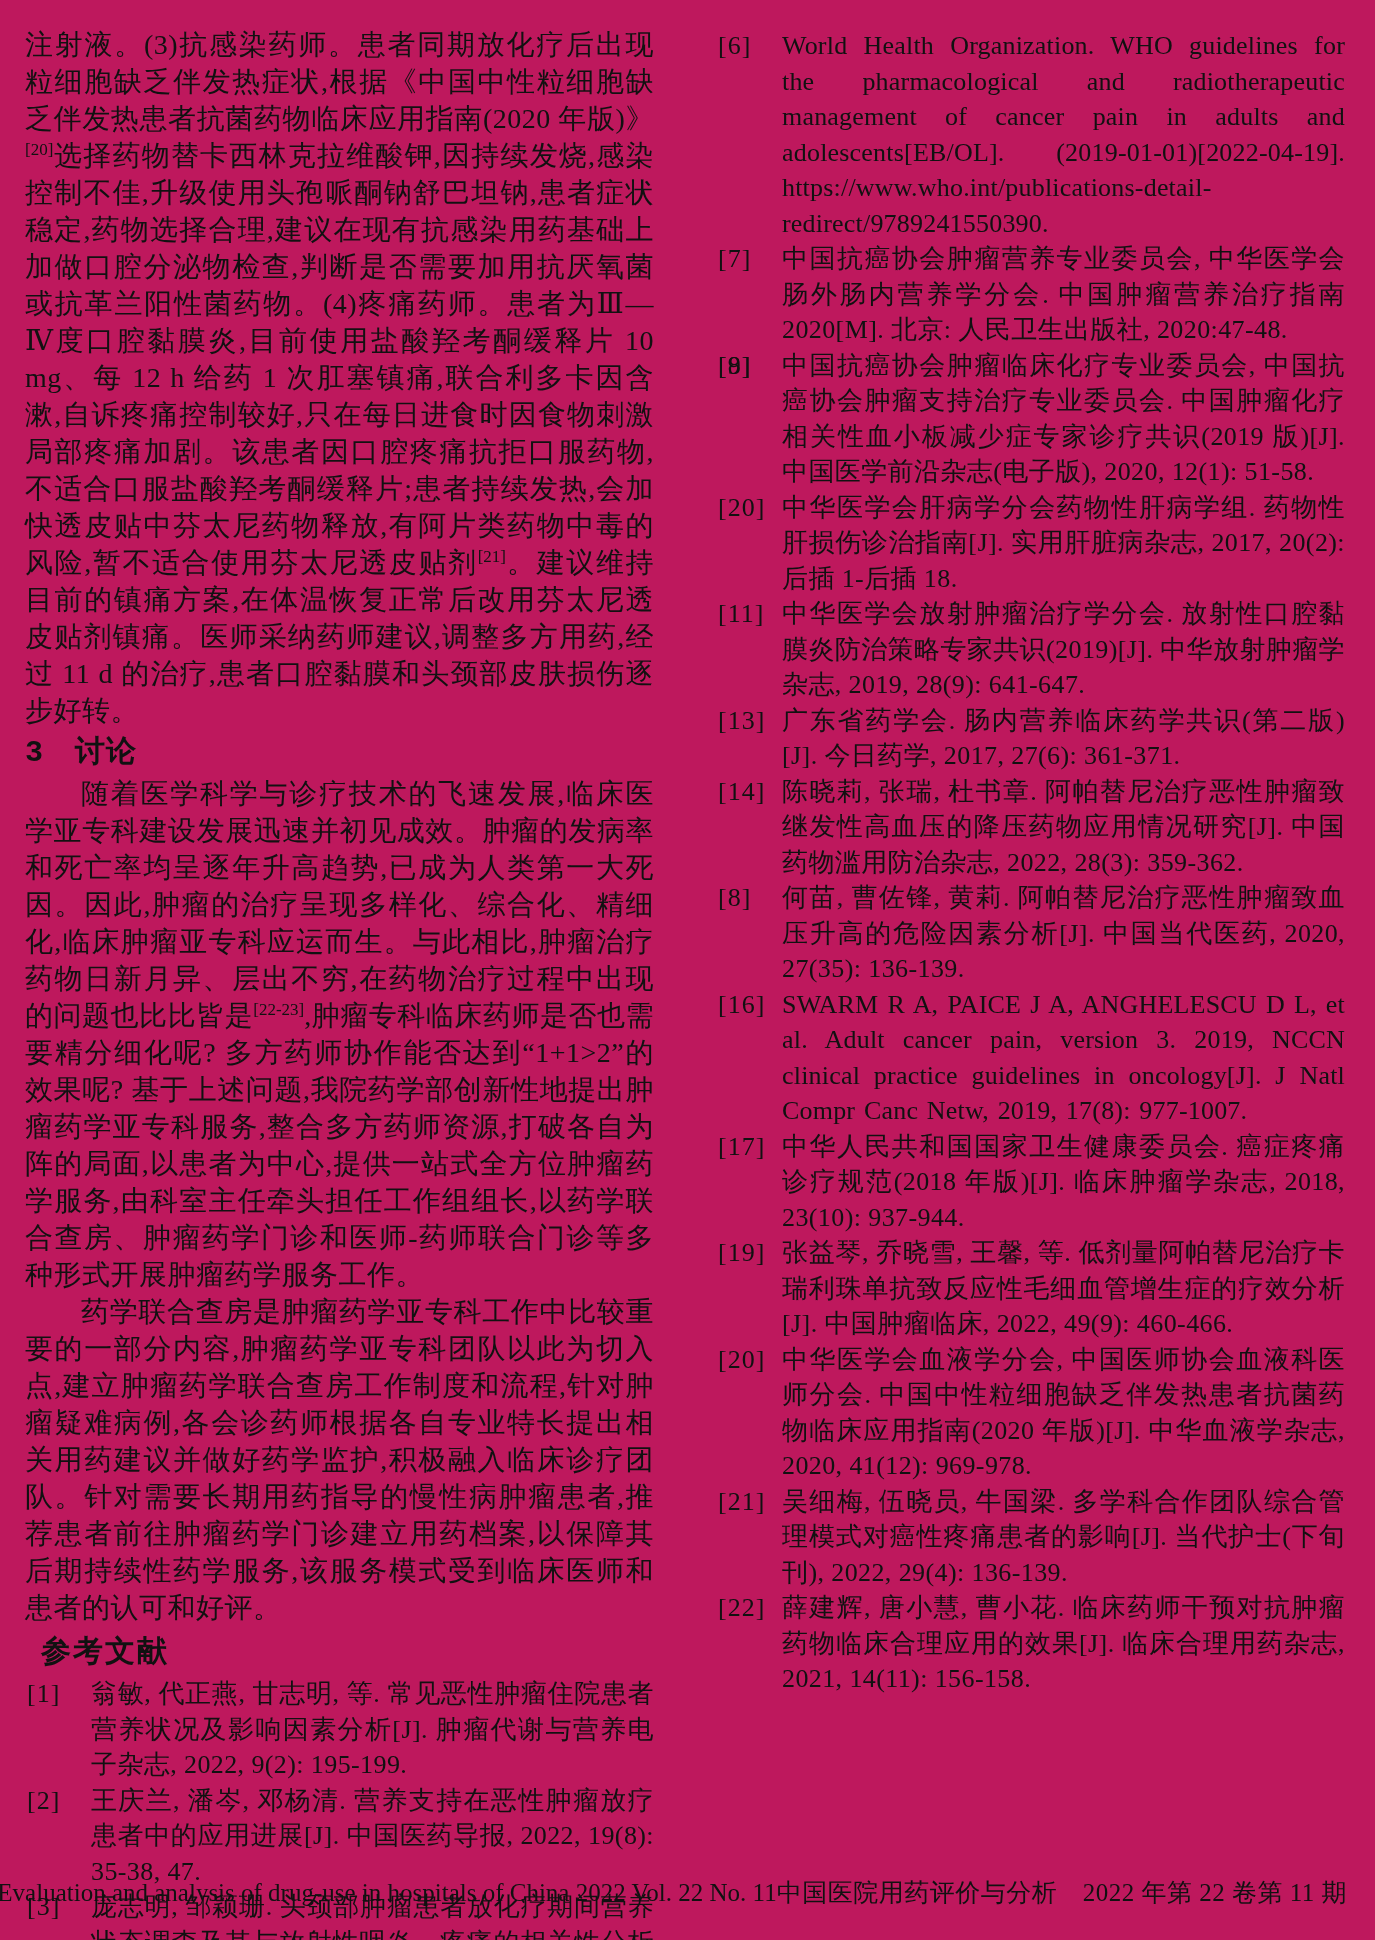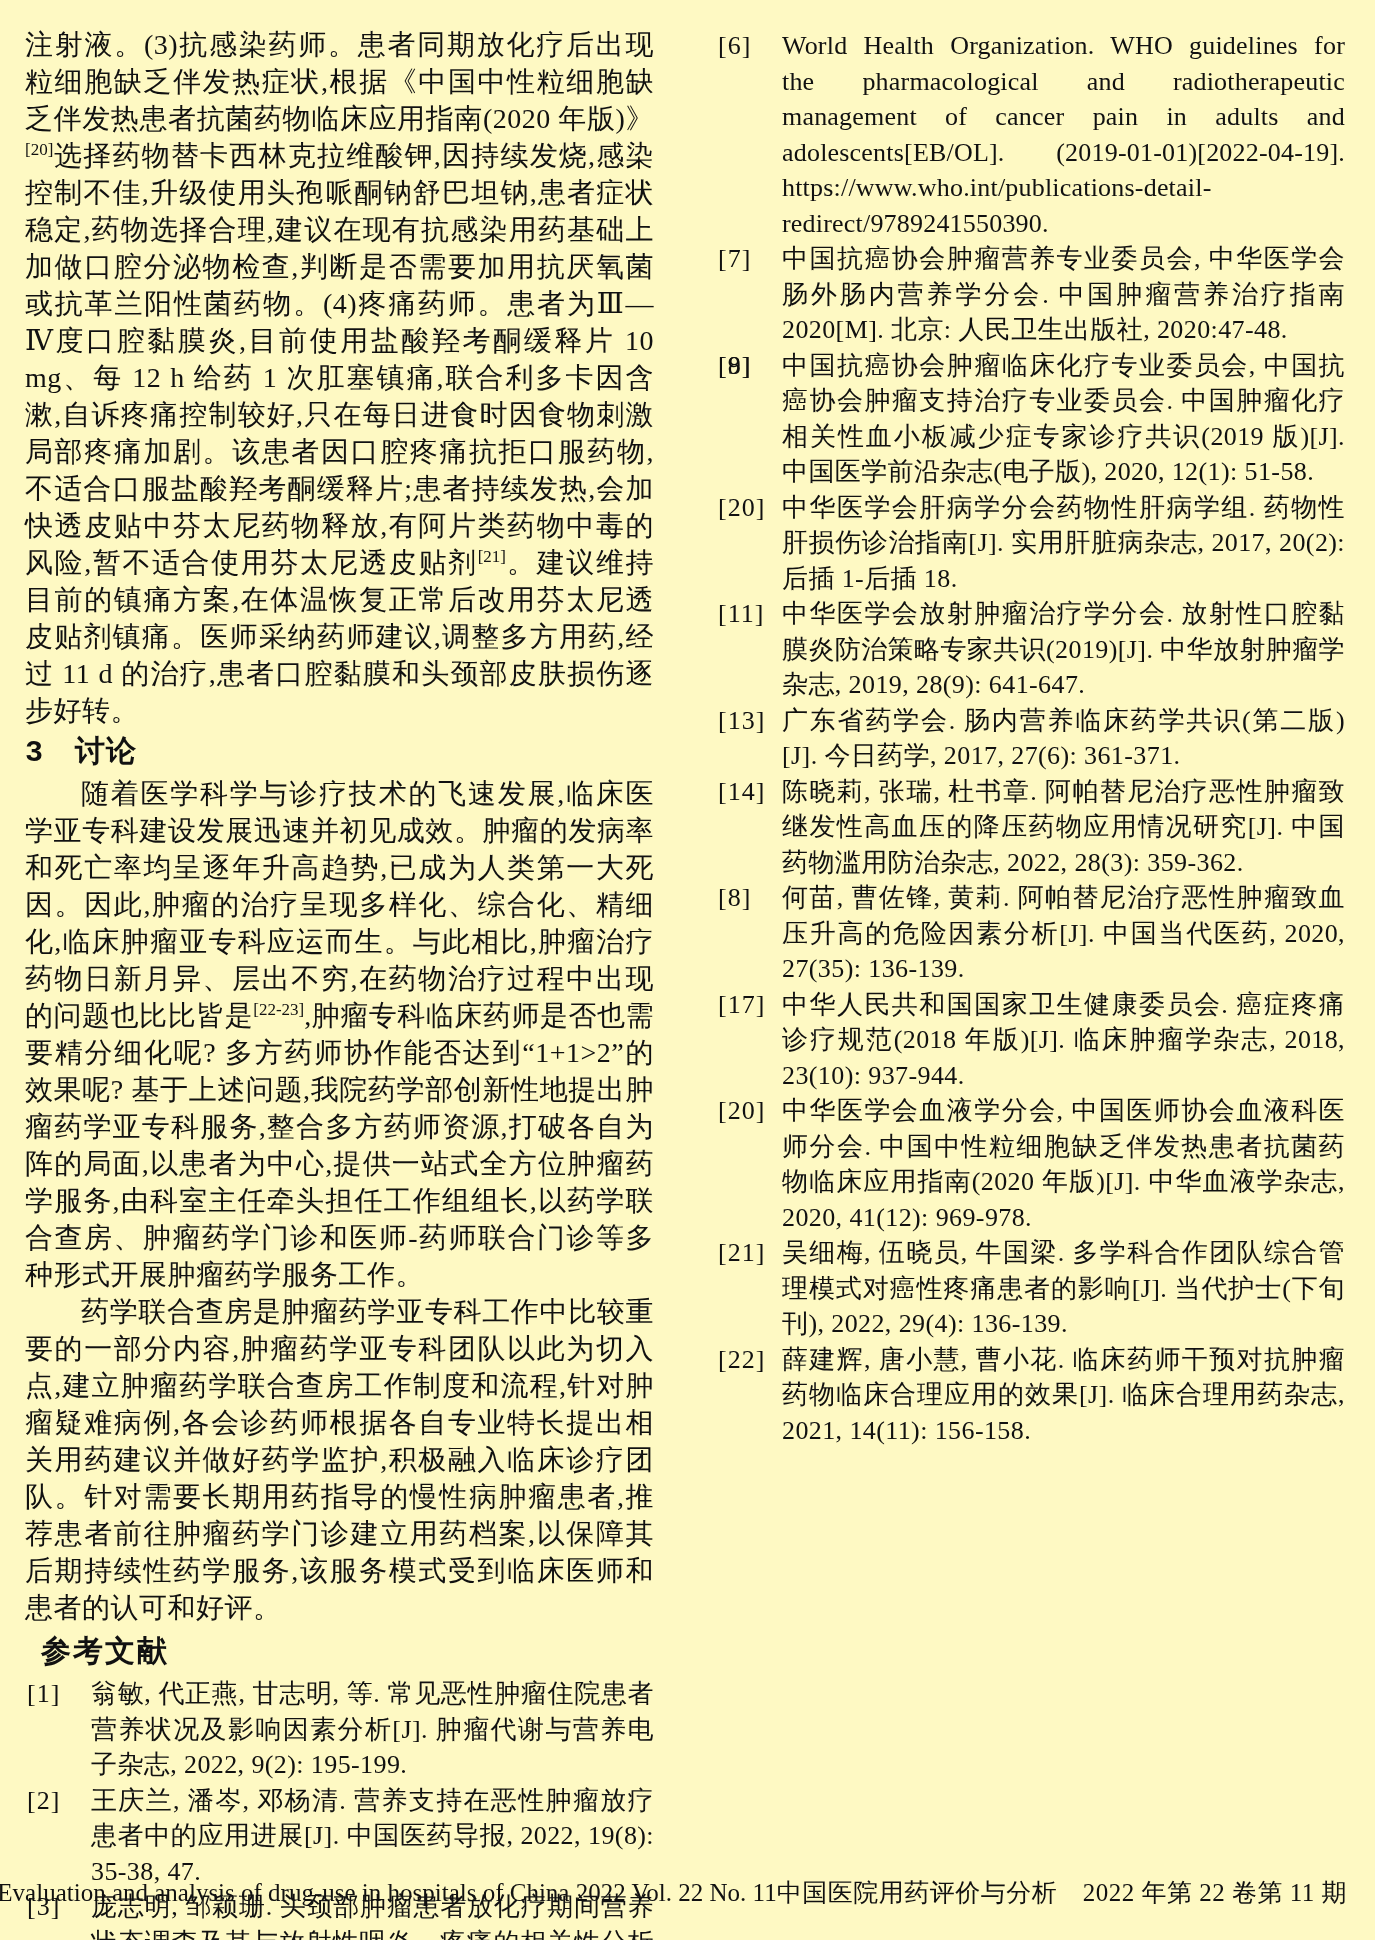--- a/index.html
+++ b/index.html
@@ -1,20 +1,20 @@
 <!DOCTYPE html>
 <html lang="zh"><head>
 <meta charset="utf-8">
 <style>
   html,body{margin:0;padding:0;background:#e8e8e8;}
   .page{
     position:relative;
     width:1375px;height:1940px;
     margin:0 auto;
-    background:#fef9c3;
+    background:#be185d;
     color:#111;
     font-family:"Liberation Serif","DejaVu Serif",serif;
     overflow:hidden;
   }
   .columns{
     position:absolute;left:25px;top:26px;
     width:1320px;
     display:flex;gap:62px;
   }
   .col{width:629px;}
@@ -100,21 +100,23 @@
       <div class="ref-list">
           <div class="ref"><span class="ref-num">[6]</span><span class="ref-text en">World Health Organization. WHO guidelines for the pharmacological and radiotherapeutic management of cancer pain in adults and adolescents[EB/OL]. (2019-01-01)[2022-04-19]. https://www.who.int/publications-detail-redirect/9789241550390.</span></div>
           <div class="ref"><span class="ref-num">[7]</span><span class="ref-text">中国抗癌协会肿瘤营养专业委员会, 中华医学会肠外肠内营养学分会. 中国肿瘤营养治疗指南 2020[M]. 北京: 人民卫生出版社, 2020:47-48.</span></div>
           <div class="ref"><span class="ref-num">[8]</span></div>
           <div class="ref"><span class="ref-num">[9]</span><span class="ref-text">中国抗癌协会肿瘤临床化疗专业委员会, 中国抗癌协会肿瘤支持治疗专业委员会. 中国肿瘤化疗相关性血小板减少症专家诊疗共识(2019 版)[J]. 中国医学前沿杂志(电子版), 2020, 12(1): 51-58.</span></div>
           <div class="ref"><span class="ref-num">[20]</span><span class="ref-text">中华医学会肝病学分会药物性肝病学组. 药物性肝损伤诊治指南[J]. 实用肝脏病杂志, 2017, 20(2): 后插 1-后插 18.</span></div>
           <div class="ref"><span class="ref-num">[11]</span><span class="ref-text">中华医学会放射肿瘤治疗学分会. 放射性口腔黏膜炎防治策略专家共识(2019)[J]. 中华放射肿瘤学杂志, 2019, 28(9): 641-647.</span></div>
           <div class="ref"><span class="ref-num">[13]</span><span class="ref-text">广东省药学会. 肠内营养临床药学共识(第二版)[J]. 今日药学, 2017, 27(6): 361-371.</span></div>
           <div class="ref"><span class="ref-num">[14]</span><span class="ref-text">陈晓莉, 张瑞, 杜书章. 阿帕替尼治疗恶性肿瘤致继发性高血压的降压药物应用情况研究[J]. 中国药物滥用防治杂志, 2022, 28(3): 359-362.</span></div>
           <div class="ref"><span class="ref-num">[8]</span><span class="ref-text">何苗, 曹佐锋, 黄莉. 阿帕替尼治疗恶性肿瘤致血压升高的危险因素分析[J]. 中国当代医药, 2020, 27(35): 136-139.</span></div>
+          <div class="ref"><span class="ref-num">[16]</span><span class="ref-text en">SWARM R A, PAICE J A, ANGHELESCU D L, et al. Adult cancer pain, version 3. 2019, NCCN clinical practice guidelines in oncology[J]. J Natl Compr Canc Netw, 2019, 17(8): 977-1007.</span></div>
           <div class="ref"><span class="ref-num">[17]</span><span class="ref-text">中华人民共和国国家卫生健康委员会. 癌症疼痛诊疗规范(2018 年版)[J]. 临床肿瘤学杂志, 2018, 23(10): 937-944.</span></div>
+          <div class="ref"><span class="ref-num">[19]</span><span class="ref-text">张益琴, 乔晓雪, 王馨, 等. 低剂量阿帕替尼治疗卡瑞利珠单抗致反应性毛细血管增生症的疗效分析[J]. 中国肿瘤临床, 2022, 49(9): 460-466.</span></div>
           <div class="ref"><span class="ref-num">[20]</span><span class="ref-text">中华医学会血液学分会, 中国医师协会血液科医师分会. 中国中性粒细胞缺乏伴发热患者抗菌药物临床应用指南(2020 年版)[J]. 中华血液学杂志, 2020, 41(12): 969-978.</span></div>
           <div class="ref"><span class="ref-num">[21]</span><span class="ref-text">吴细梅, 伍晓员, 牛国梁. 多学科合作团队综合管理模式对癌性疼痛患者的影响[J]. 当代护士(下旬刊), 2022, 29(4): 136-139.</span></div>
           <div class="ref"><span class="ref-num">[22]</span><span class="ref-text">薛建辉, 唐小慧, 曹小花. 临床药师干预对抗肿瘤药物临床合理应用的效果[J]. 临床合理用药杂志, 2021, 14(11): 156-158.</span></div>
         </div>
 
     </div>
 
   </div>
 
   <div class="footer">

